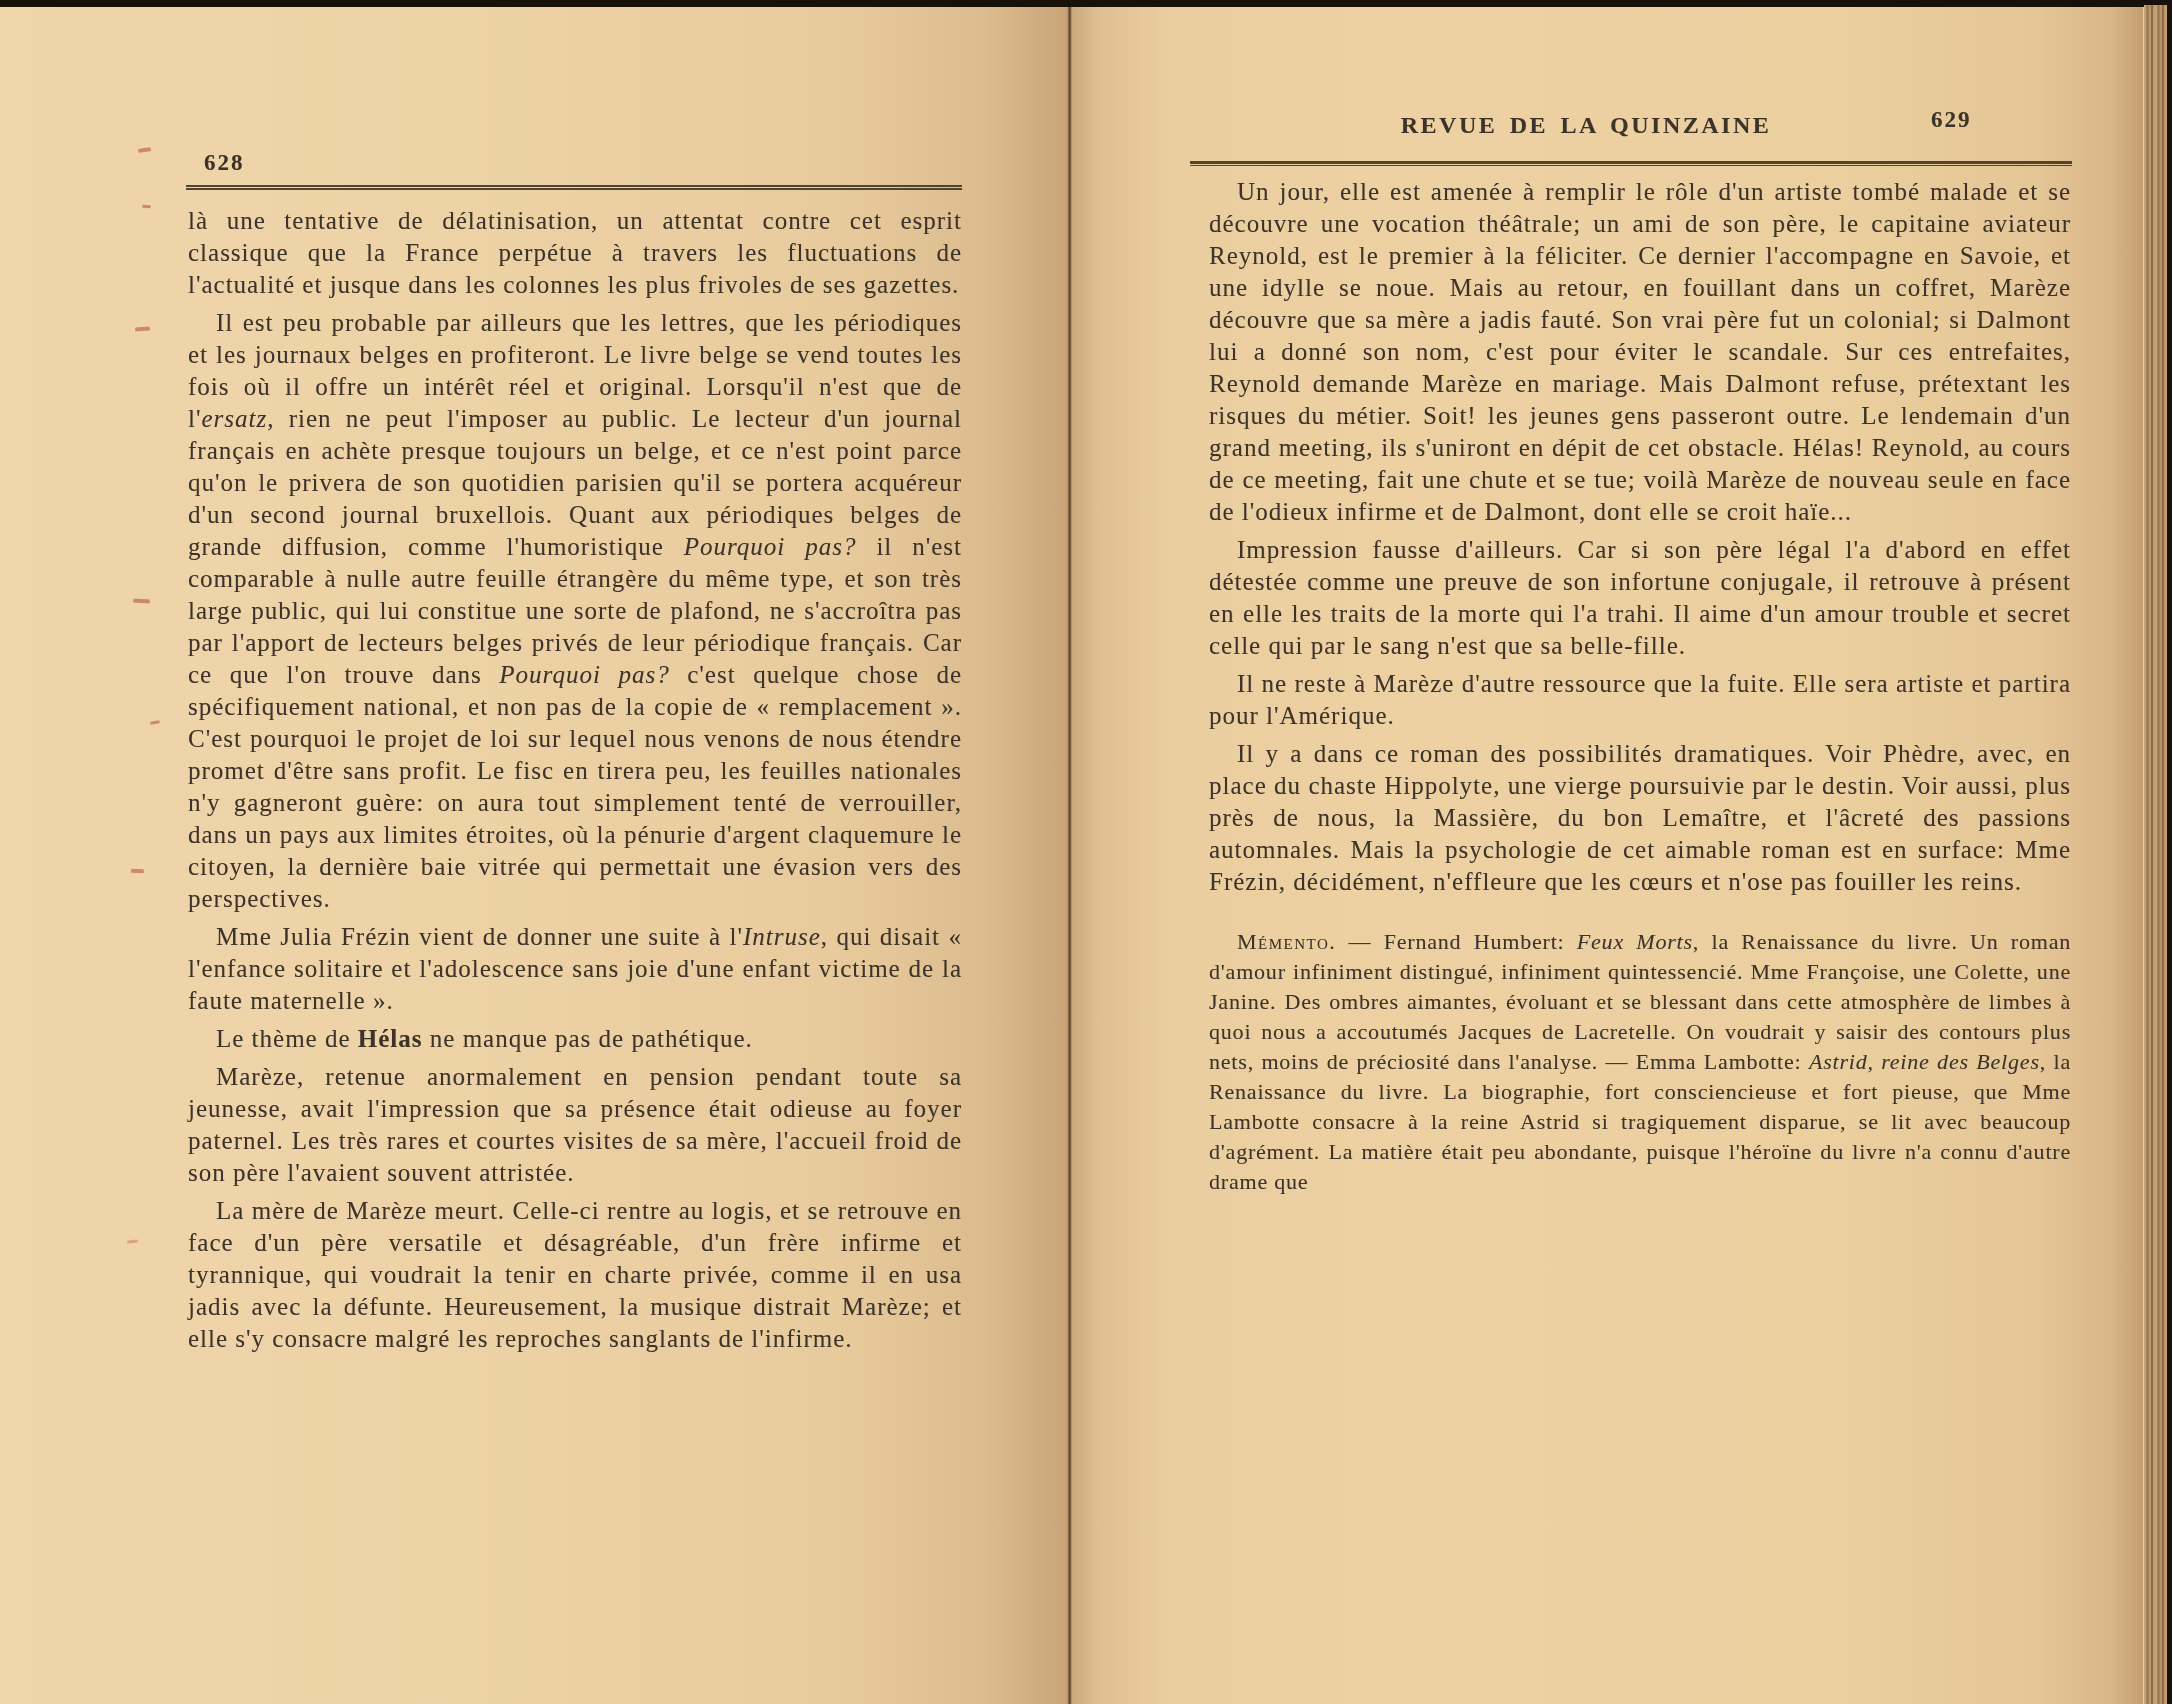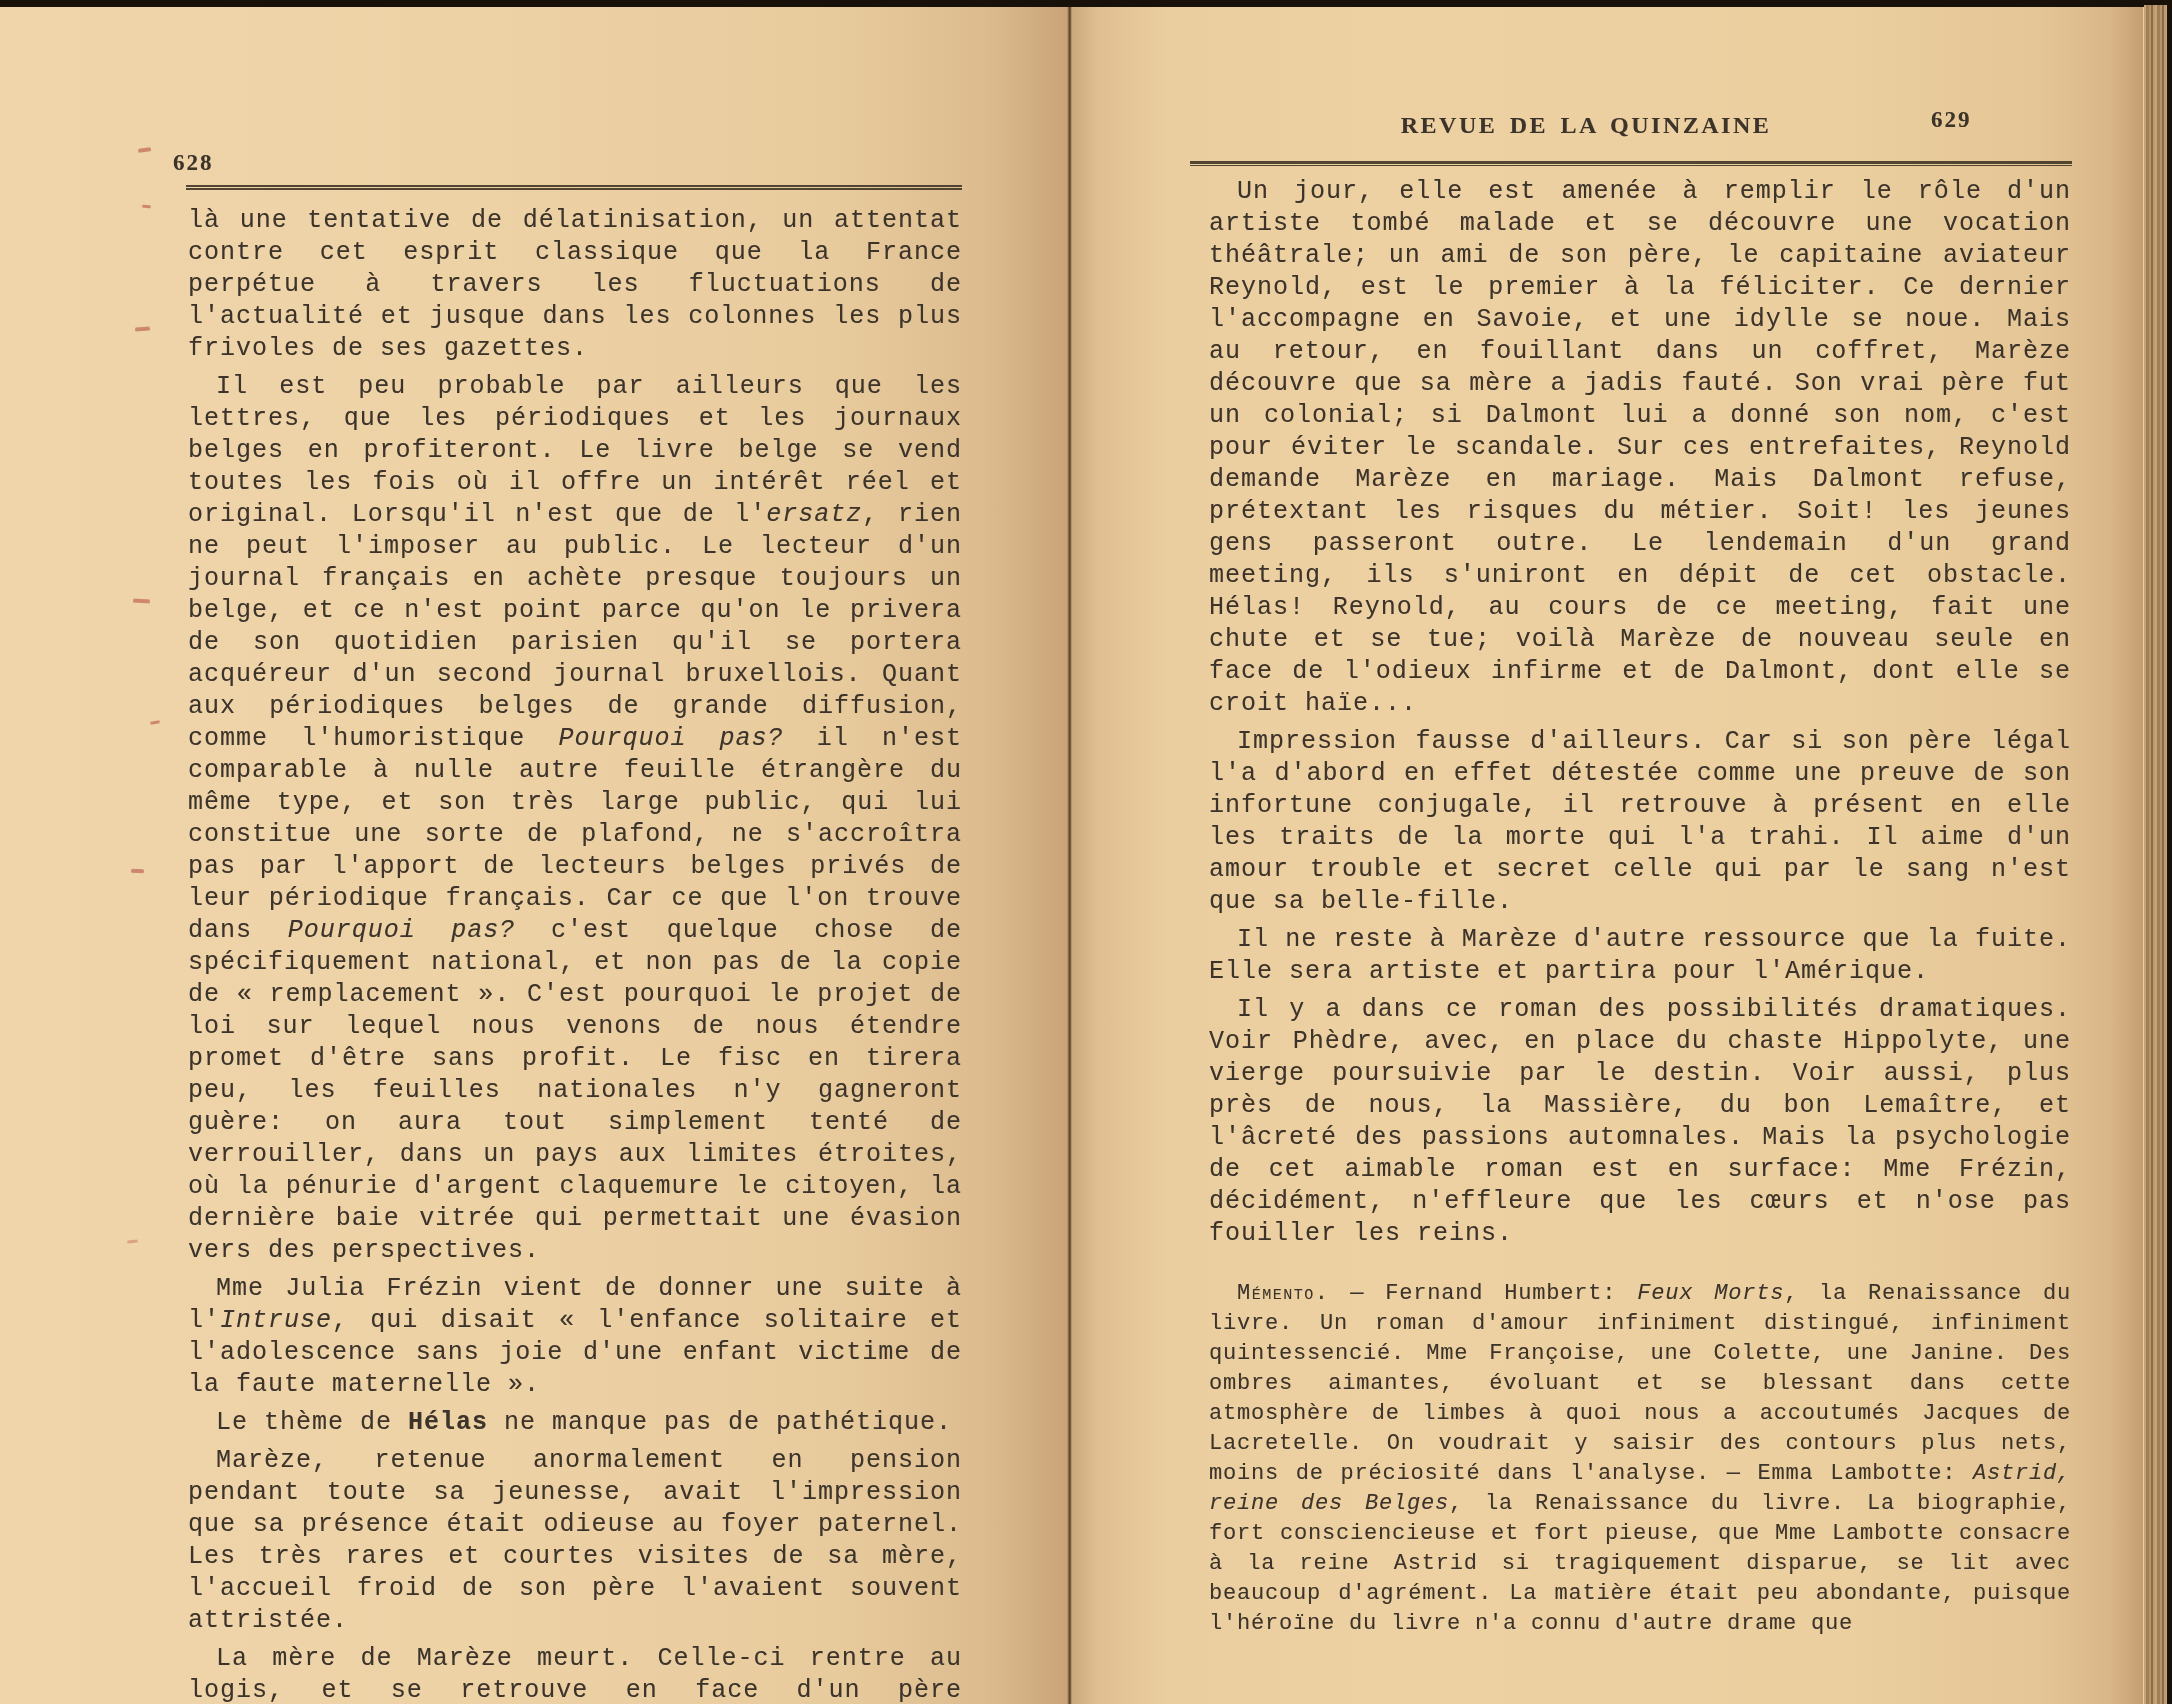--- a/index.html
+++ b/index.html
@@ -58,21 +58,21 @@
     border-radius: 1.5px;
     filter: blur(0.3px);
   }
   .folio {
     position: absolute;
     font-size: 23px;
     letter-spacing: 2px;
     font-weight: 600;
     text-shadow: 0.3px 0.4px 0 rgba(60,50,40,0.25);
   }
-  .folio-left  { left: 173px;  top: 150px; }
+  .folio-left  { left: 204px;  top: 150px; }
   .folio-right { left: 1931px; top: 107px; }
   .running-head {
     position: absolute;
     font-size: 24px;
     letter-spacing: 2.5px;
     word-spacing: 4px;
     font-weight: 600;
     text-align: center;
     white-space: nowrap;
     text-shadow: 0.3px 0.4px 0 rgba(60,50,40,0.25);
@@ -91,21 +91,20 @@
   .rule-left  { left: 186px;  top: 185px; width: 776px; }
   .rule-right { left: 1190px; top: 161px; width: 882px; }
   .body {
     position: absolute;
     font-size: 25px;
     line-height: 32px;
     letter-spacing: 1px;
     text-align: justify;
     hyphens: auto;
     text-shadow: 0.3px 0.4px 0 rgba(60,50,40,0.22);
-    font-family: Liberation Mono, monospace;
   }
   .body-left  { left: 188px;  top: 205px; width: 774px; }
   .body-right { left: 1209px; top: 176px; width: 862px; }
   .para { margin: 0 0 6px 0; }
   .indent { text-indent: 28px; }
   .memento {
     margin-top: 29px;
     font-size: 22px;
     line-height: 30px;
     letter-spacing: 0.8px;

